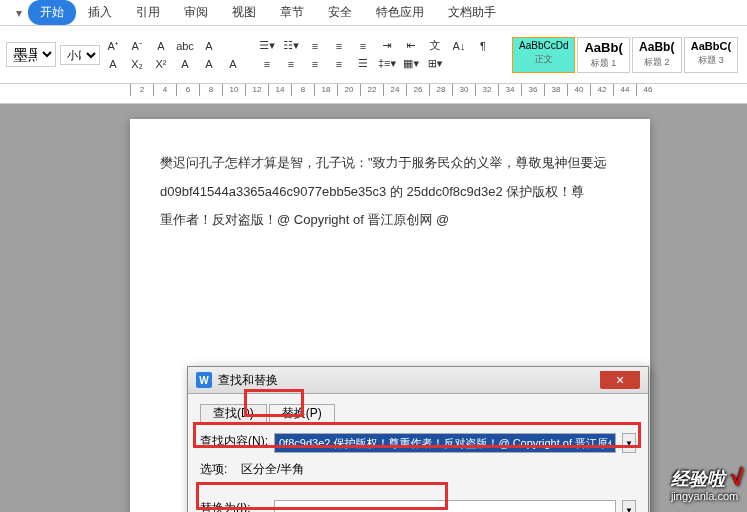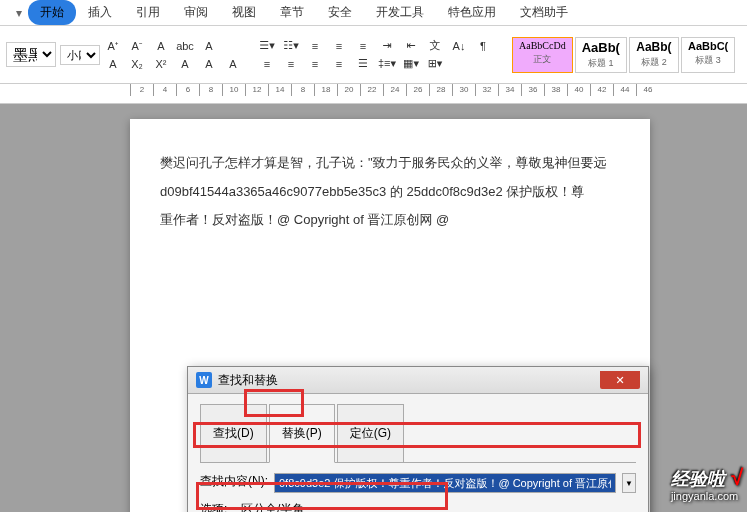--- a/index.html
+++ b/index.html
@@ -1,55 +1,55 @@
 <!DOCTYPE html>
 <html><head>
   <meta charset="utf-8">
   <style>
     * { margin: 0; padding: 0; box-sizing: border-box; }
     body { font-family: "Microsoft YaHei", sans-serif; font-size: 12px; background: #f0f0f0; width: 747px; height: 512px; overflow: hidden; position: relative; }
     
     
     .tab-bar { display: flex; background: #fff; height: 26px; align-items: center; padding-left: 10px; border-bottom: 1px solid #d0d0d0; }
     .tab-item { padding: 4px 12px; cursor: pointer; font-size: 12px; color: #333; }
-    .tab-item.active { background: #2a7de1; color: #000000; border-radius: 12px; }
+    .tab-item.active { background: #2a7de1; color: #ffffff; border-radius: 12px; }
     .tab-dropdown { padding: 4px 6px; color: #666; }
     
     
     .toolbar { background: #fff; border-bottom: 1px solid #ccc; padding: 4px 6px; display: flex; align-items: center; gap: 4px; height: 58px; }
     .font-group { display: flex; align-items: center; gap: 4px; }
     .font-select { width: 50px; border: 1px solid #ccc; padding: 2px; font-size: 15px; background: #fff; }
     .size-select { width: 40px; border: 1px solid #ccc; padding: 2px; font-size: 11px; background: #fff; }
     .tool-btns { display: flex; flex-direction: column; gap: 2px; }
     .tool-row { display: flex; gap: 6px; align-items: center; }
     .tool-btn { width: 18px; height: 16px; display: inline-flex; align-items: center; justify-content: center; font-size: 11px; color: #333; cursor: pointer; }
     .separator { width: 1px; height: 40px; background: #d0d0d0; margin: 0 4px; }
     .styles-group { display: flex; gap: 2px; margin-left: 4px; }
     .style-box { border: 1px solid #ccc; padding: 2px 6px; text-align: center; font-size: 10px; min-width: 50px; cursor: pointer; }
-    .style-box.active { border: 1px solid #f90; background: #f0abfc; font-family: Liberation Serif, serif; }
+    .style-box.active { border: 1px solid #f90; background: #5eead4; }
     .style-name { font-size: 9px; color: #666; margin-top: 2px; }
     
     
     .ruler { height: 20px; background: #fff; border-bottom: 1px solid #ccc; position: relative; font-size: 8px; color: #666; }
     .ruler-content { position: absolute; left: 130px; right: 0; top: 0; display: flex; }
     .ruler-mark { width: 23px; text-align: center; border-left: 1px solid #999; height: 12px; line-height: 12px; }
     
     
     .doc-area { background: #a0a0a0; padding: 15px 0 0 0; height: 408px; overflow: hidden; position: relative; }
     .page { background: #fff; width: 520px; margin: 0 auto 0 130px; padding: 30px 30px; min-height: 400px; box-shadow: 0 2px 8px rgba(0,0,0,0.3); }
     .doc-text { font-size: 13px; line-height: 2.2; color: #333; }
     
     
     .dialog { position: absolute; left: 187px; top: 262px; width: 462px; background: #f4f4f4; border: 1px solid #888; box-shadow: 2px 2px 10px rgba(0,0,0,0.3); }
     .dialog-title { background: linear-gradient(#eee, #ddd); padding: 4px 8px; display: flex; align-items: center; border-bottom: 1px solid #aaa; font-size: 12px; }
     .dialog-icon { width: 16px; height: 16px; background: #2a7de1; color: #fff; border-radius: 2px; display: inline-flex; align-items: center; justify-content: center; font-size: 10px; margin-right: 6px; font-weight: bold; }
     .dialog-close { margin-left: auto; background: #c84030; color: #fff; width: 40px; height: 18px; display: flex; align-items: center; justify-content: center; font-size: 11px; cursor: pointer; border-radius: 0 0 2px 2px; }
     .dialog-body { padding: 10px 12px 12px; background: #f4f4f4; }
     .dialog-tabs { display: flex; border-bottom: 1px solid #aaa; margin-bottom: 10px; }
-    .dialog-tab { padding: 20px 12px; border: 1px solid #aaa; border-bottom: none; background: #eee; font-size: 12px; margin-right: 2px; cursor: pointer; }
+    .dialog-tab { padding: 0 12px; border: 1px solid #aaa; border-bottom: none; background: #eee; font-size: 12px; margin-right: 2px; cursor: pointer; }
     .dialog-tab.active { background: #f4f4f4; border-bottom: 1px solid #f4f4f4; margin-bottom: -1px; }
     .dialog-row { display: flex; margin-bottom: 8px; gap: 6px; }
     .dialog-label { width: 68px; font-size: 12px; }
     .dialog-input { flex: 1; border: 1px solid #aaa; padding: 2px 4px; font-size: 11px; height: 20px; }
     .dialog-input.highlight { background: #1e50a2; color: #fff; }
     .dialog-dd { width: 14px; height: 20px; border: 1px solid #aaa; display: flex; align-items: center; justify-content: center; font-size: 8px; cursor: pointer; background: #eee; }
     
     .red-box { border: 3px solid #e03030; position: absolute; pointer-events: none; z-index: 10; }
     
     .watermark { position: absolute; right: 5px; bottom: 10px; color: #fff; font-weight: bold; font-size: 18px; text-shadow: 1px 1px 3px #000, -1px -1px 2px #000; font-style: italic; z-index: 20; text-align: left; line-height: 1.1; }
@@ -61,21 +61,20 @@
 
 <div class="tab-bar">
   <span class="tab-dropdown">▾</span>
   <span class="tab-item active">开始</span>
   <span class="tab-item">插入</span>
   <span class="tab-item">引用</span>
   <span class="tab-item">审阅</span>
   <span class="tab-item">视图</span>
   <span class="tab-item">章节</span>
   <span class="tab-item">安全</span>
-  <span class="tab-item">开发工具</span>
   <span class="tab-item">特色应用</span>
   <span class="tab-item">文档助手</span>
 </div>
 
 <div class="toolbar">
   <div class="font-group">
     <div style="display:flex; flex-direction:column; gap:4px;">
       <select class="font-select"><option>墨黑</option></select>
     </div>
     <div style="display:flex; flex-direction:column; gap:4px;">
@@ -187,21 +186,20 @@
   <div class="dialog">
     <div class="dialog-title">
       <span class="dialog-icon">W</span>
       <span>查找和替换</span>
       <span class="dialog-close">✕</span>
     </div>
     <div class="dialog-body">
       <div class="dialog-tabs">
         <div class="dialog-tab">查找(D)</div>
         <div class="dialog-tab active">替换(P)</div>
-        <div class="dialog-tab">定位(G)</div>
       </div>
       <div class="dialog-row">
         <span class="dialog-label">查找内容(N):</span>
         <input class="dialog-input highlight" value="0f8c9d3e2 保护版权！尊重作者！反对盗版！@ Copyright of 晋江原创网 @" style="">
         <span class="dialog-dd">▼</span>
       </div>
       <div class="dialog-row">
         <span class="dialog-label" style="width:35px;">选项:</span>
         <span style="font-size:12px;">区分全/半角</span>
       </div>

